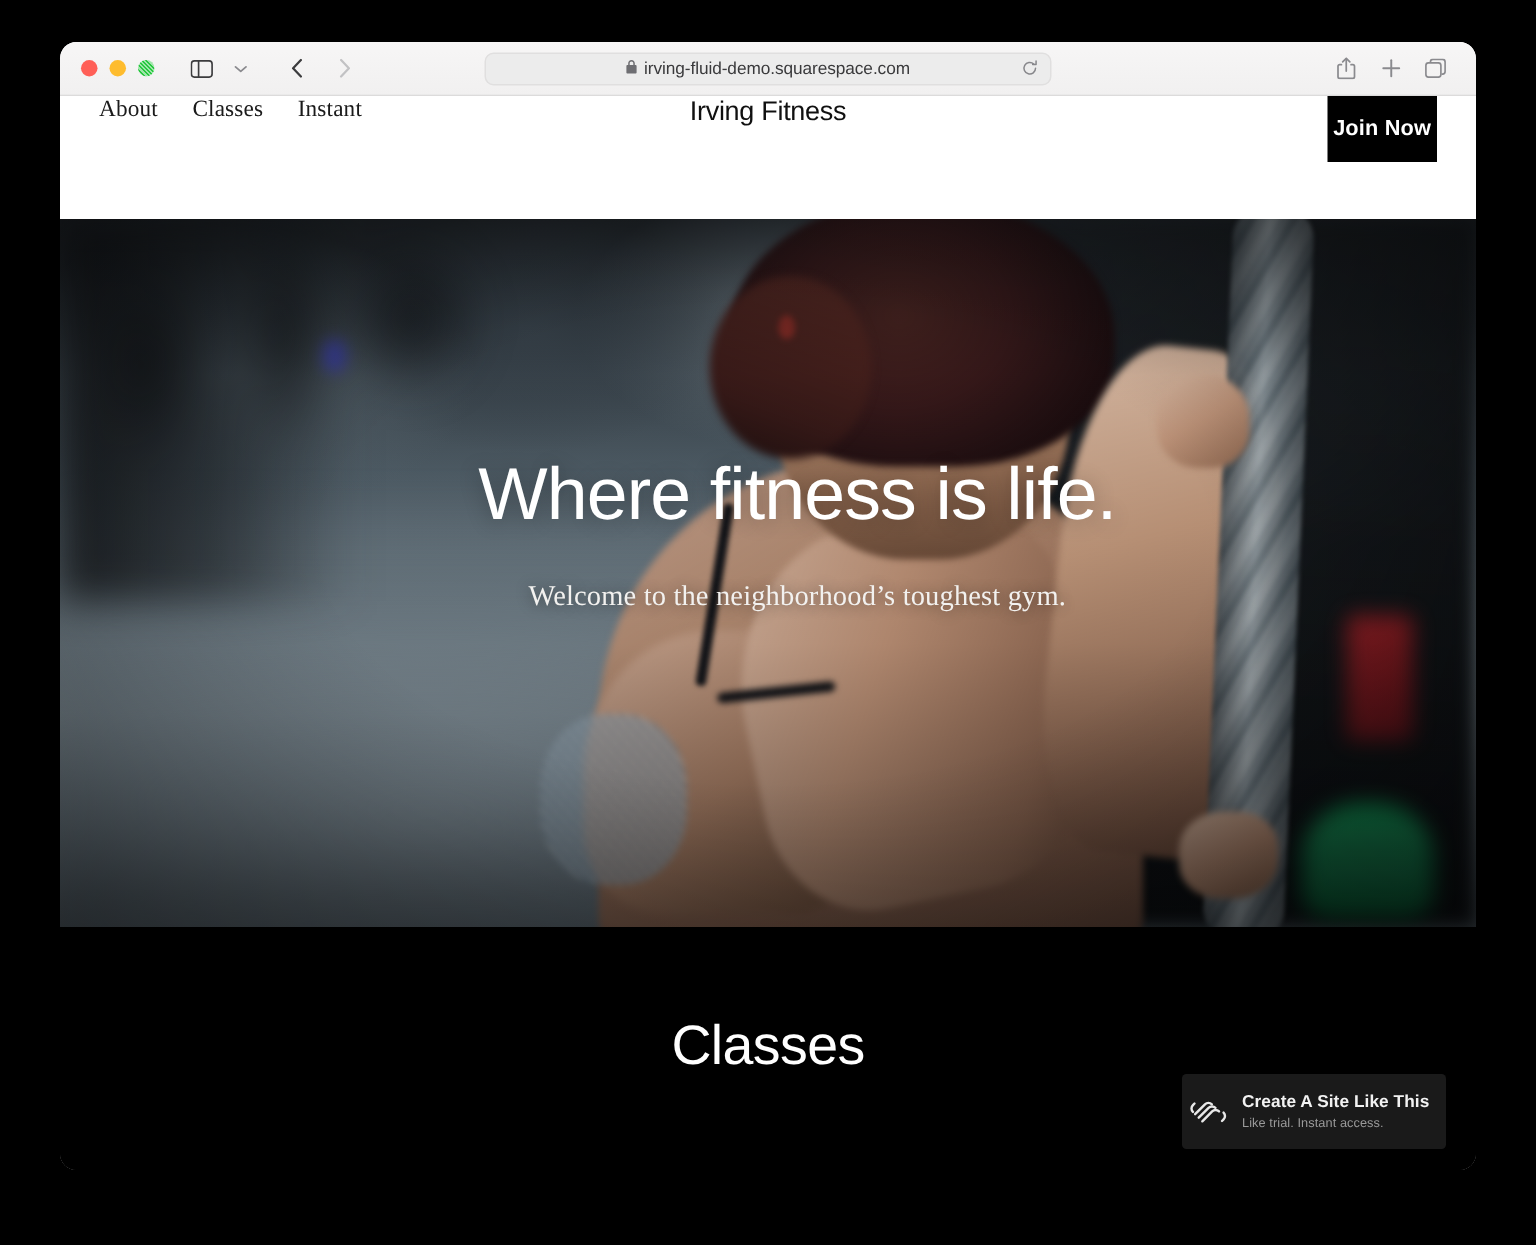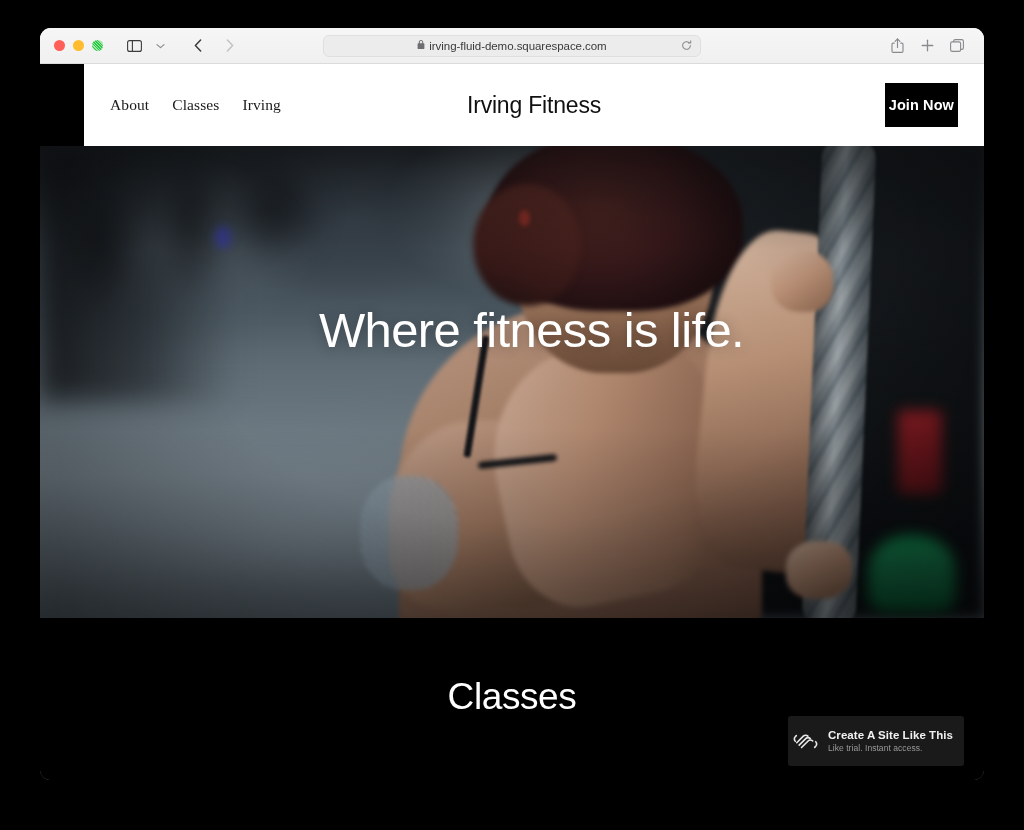--- a/index.html
+++ b/index.html
@@ -120,42 +120,41 @@
     background: #000;
     overflow: hidden;
   }
 
   
   .site-header {
     position: relative;
     height: 82px;
     background: #fff;
     display: flex;
-    align-items: center;
+    align-items: flex-start;
     padding: 0 26px;
     z-index: 6;
-    margin-left: 44px;
   }
   .site-nav {
     display: flex;
     gap: 23px;
     align-items: center;
   }
   .site-nav a {
     font-family: "Liberation Serif", serif;
     font-size: 15.5px;
     color: #1b1b1b;
     text-decoration: none;
     letter-spacing: .1px;
   }
   .site-title {
     position: absolute;
     left: 0; right: 0;
     text-align: center;
-    font-size: 23px;
+    font-size: 18px;
     font-weight: 400;
     color: #101010;
     letter-spacing: -0.2px;
     pointer-events: none;
   }
   .join-btn {
     margin-left: auto;
     background: #000;
     color: #fff;
     border: none;
@@ -562,21 +561,21 @@
       </span>
     </div>
   </div>
 
   <div class="page">
 
     <header class="site-header">
       <nav class="site-nav">
         <a href="#">About</a>
         <a href="#">Classes</a>
-        <a href="#">Irving</a>
+        <a href="#">Instant</a>
       </nav>
       <div class="site-title">Irving Fitness</div>
       <button class="join-btn">Join Now</button>
     </header>
 
     <section class="hero">
       <div class="hero-photo">
         <div class="bg-room"></div>
         <div class="bg-floor"></div>
         <div class="bg-rack"></div>
@@ -604,20 +603,21 @@
         </div>
         <div class="hand-top"></div>
         <div class="hand-bot"></div>
 
         <div class="hero-tint"></div>
         <div class="hero-vignette"></div>
       </div>
 
       <div class="hero-copy">
         <h1 class="hero-title">Where fitness is life.</h1>
+        <p class="hero-sub">Welcome to the neighborhood’s toughest gym.</p>
       </div>
     </section>
 
     <section class="classes">
       <h2 class="classes-title">Classes</h2>
     </section>
 
     <div class="sqsp-badge">
       <span class="sqsp-logo">
         <svg width="25" height="25" viewBox="0 0 24 24" fill="none" stroke="currentColor" stroke-width="1.55" stroke-linecap="round" stroke-linejoin="round">

